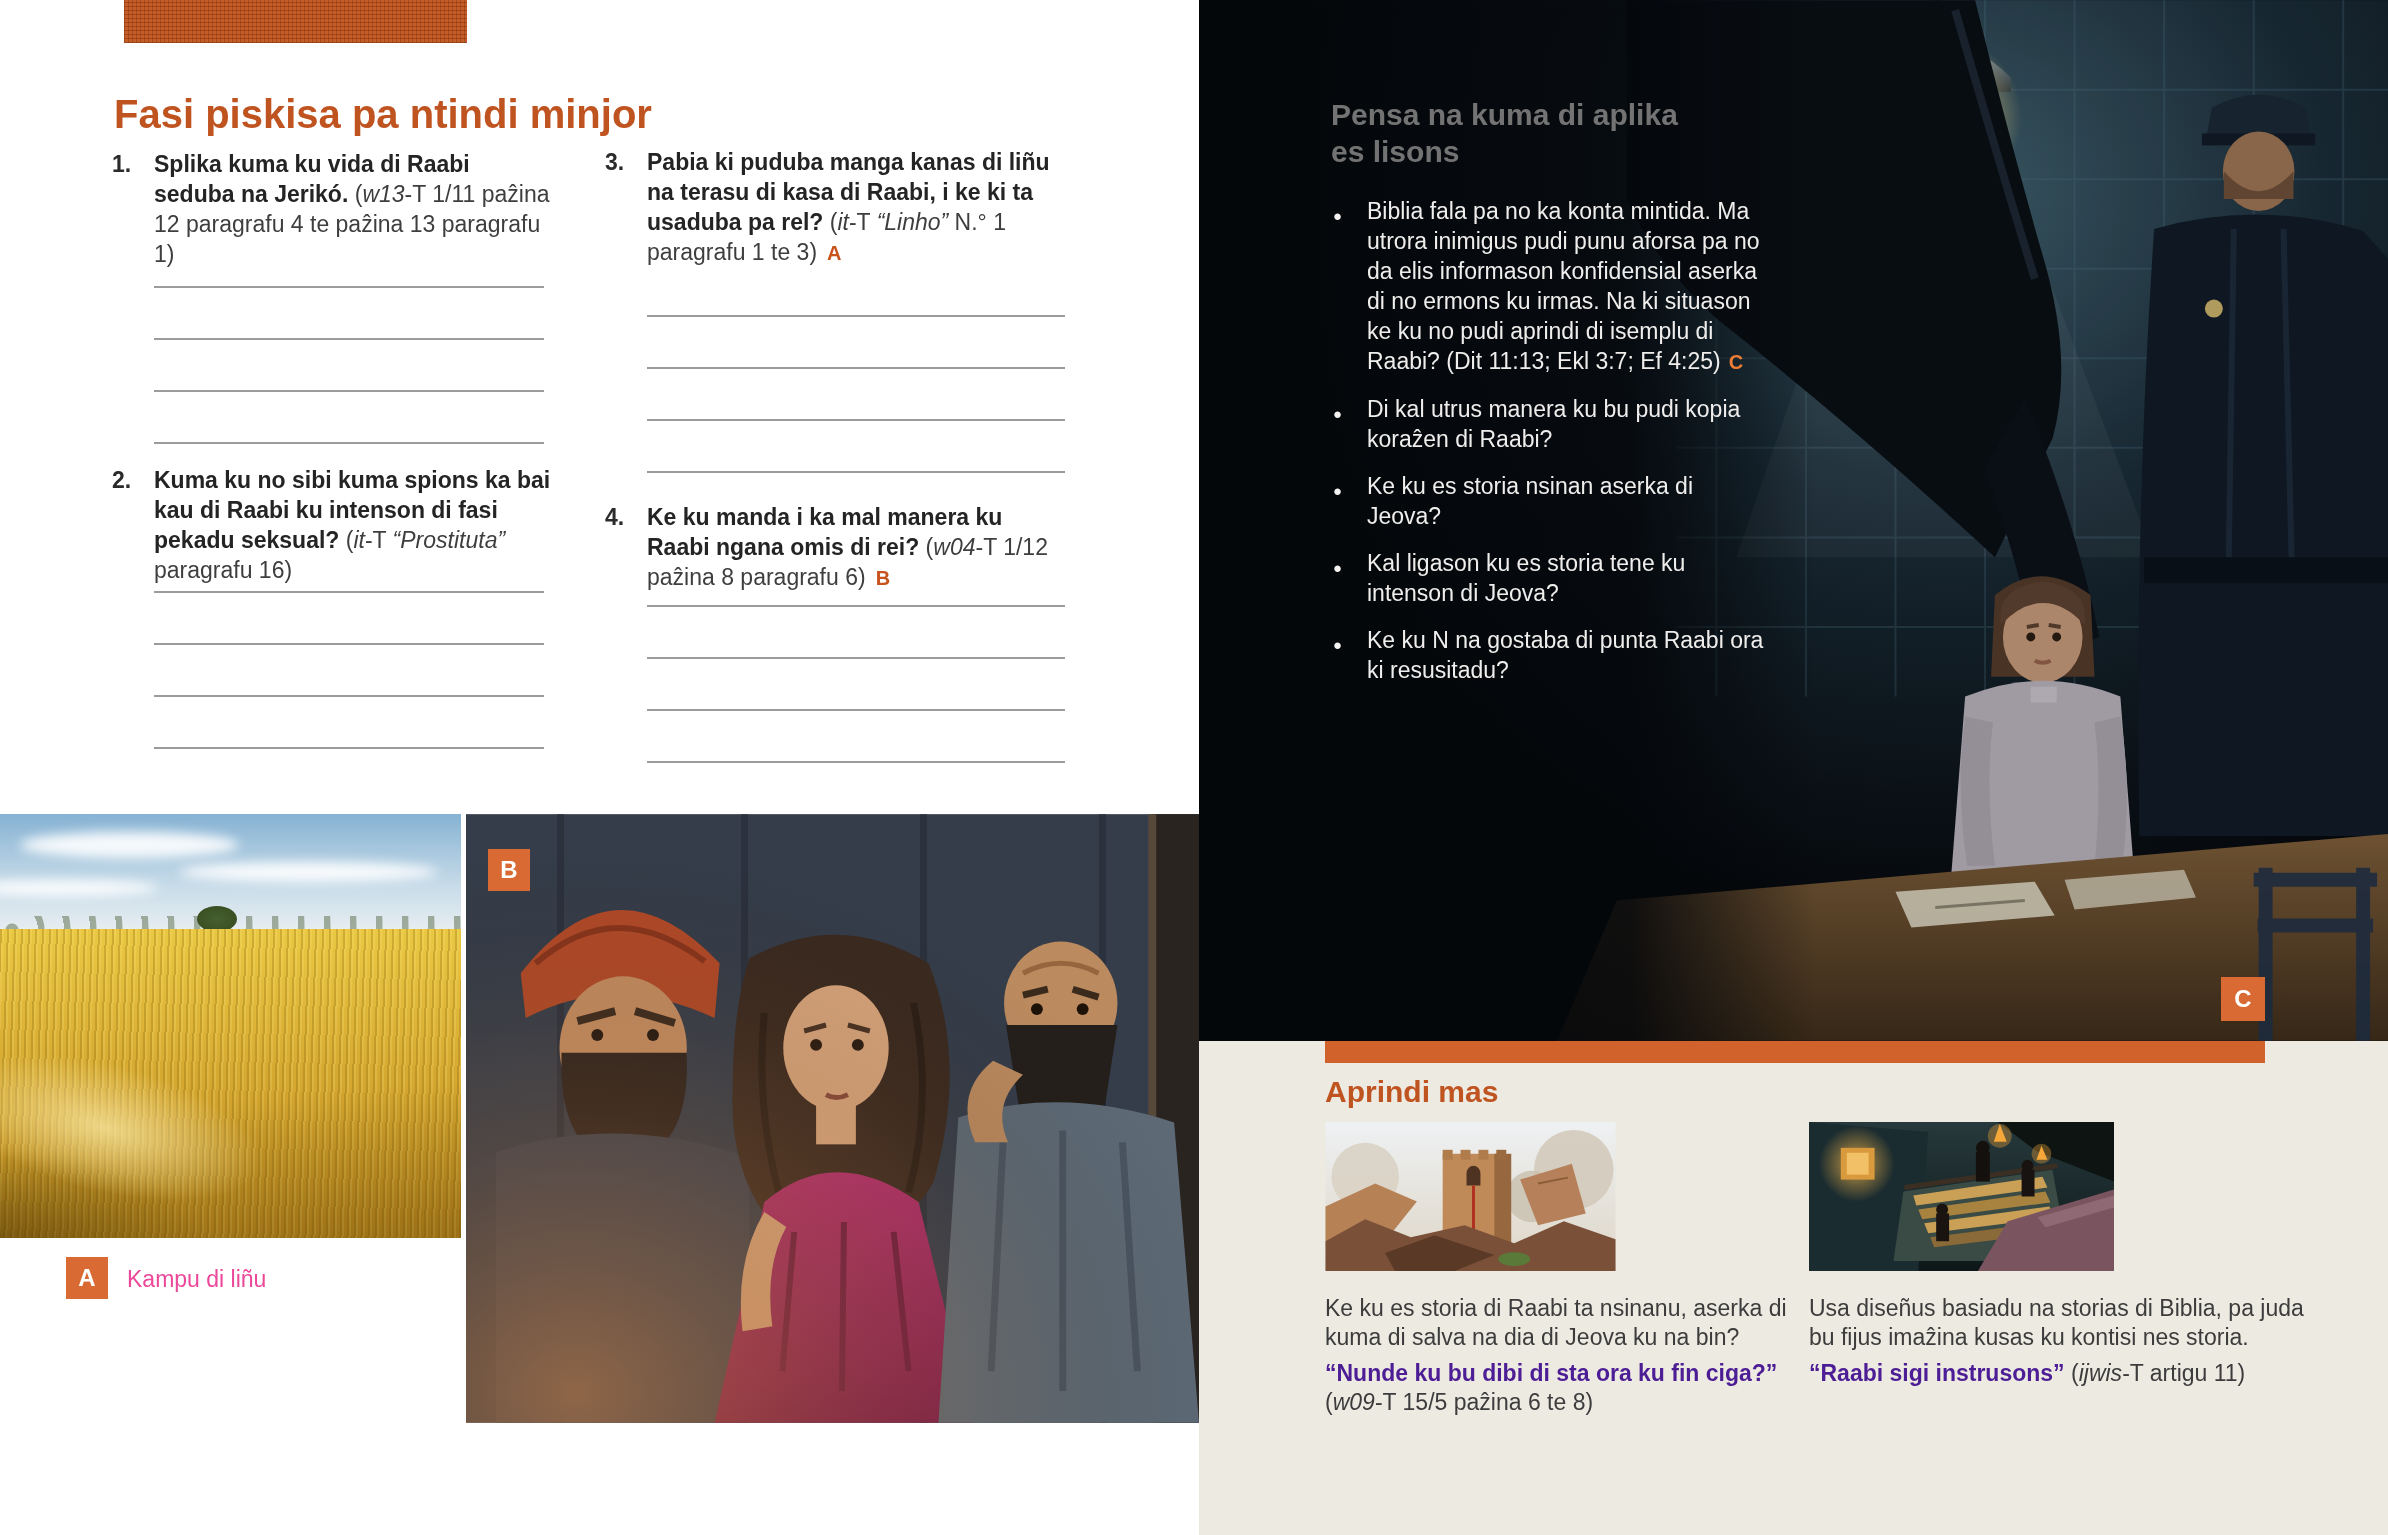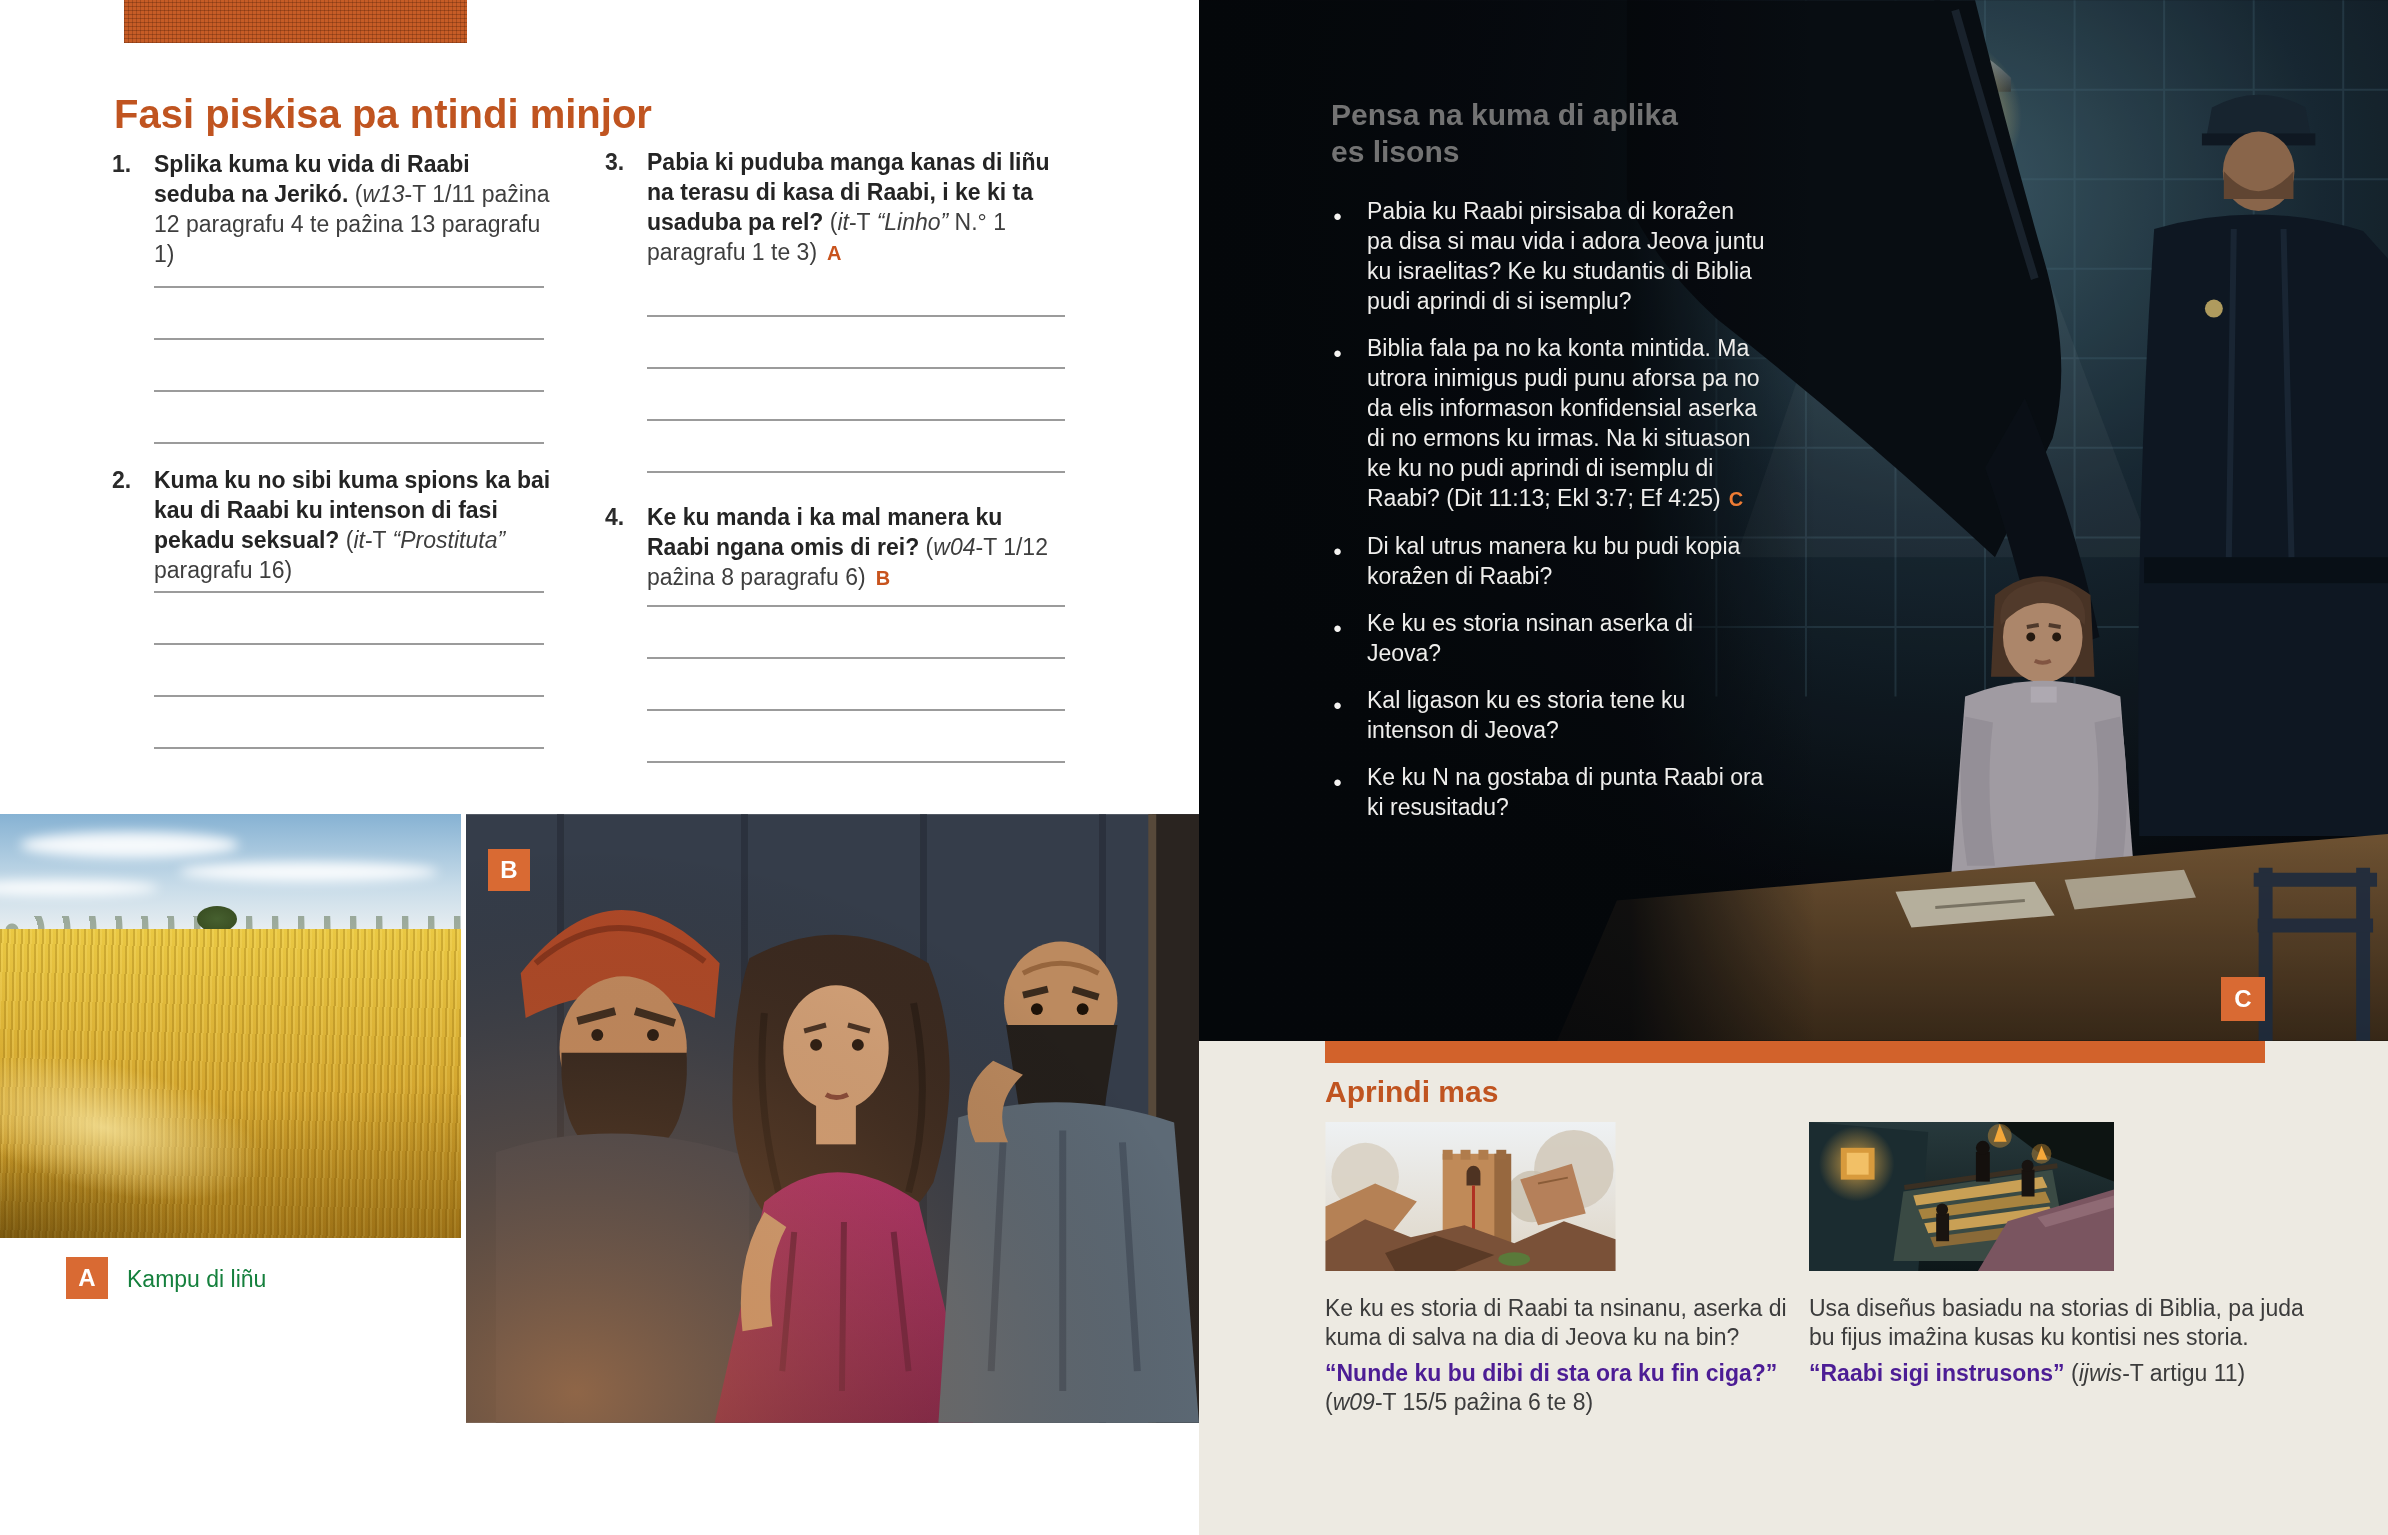--- a/index.html
+++ b/index.html
@@ -22,21 +22,21 @@
   .q-text .it { font-style:italic; }
   .q-marker { color:#c8531d; font-weight:bold; font-size:20px; margin-left:10px; }
   .col1 { left:112px; width:440px; }
   .col2 { left:605px; width:460px; }
   .ans-lines { position:absolute; }
   .ans-line { height:52px; border-bottom:2px solid #9b9b9b; }
 
   
   .badge { position:absolute; width:42px; height:42px; background:#d96a33; color:#fff;
            font-weight:bold; font-size:24px; display:flex; align-items:center; justify-content:center; z-index:6; }
-  .fig-caption { position:absolute; left:127px; top:1266px; font-size:23px; color:#15803d; }
+  .fig-caption { position:absolute; left:127px; top:1266px; font-size:23px; color:#ec4899; }
 
   .field-photo { position:absolute; left:0; top:814px; width:461px; height:425px; overflow:hidden; }
   .sky { position:absolute; left:0; top:0; width:100%; height:117px;
          background:linear-gradient(#86b2d3, #c8dce9 62%, #e8eef1); }
   .cloud { position:absolute; background:rgba(255,255,255,.9); border-radius:50%; filter:blur(6px); }
   .treeline { position:absolute; left:0; top:102px; width:100%; height:16px;
          background:repeating-radial-gradient(circle at 12px 14px, #44583070 0 6px, transparent 7px 26px); }
   .tree { position:absolute; left:197px; top:92px; width:40px; height:26px; border-radius:50%;
          background:radial-gradient(#46602f, #36491f); }
   .flax { position:absolute; left:0; top:115px; width:100%; height:309px;
@@ -290,21 +290,20 @@
           <line x1="1064" y1="930" x2="1180" y2="930"></line>
       </g>
       <rect width="620" height="1046" fill="url(#fadeleft)"></rect>
       <rect width="1195" height="1046" fill="#04060a" opacity="0.12"></rect>
     </svg>
   </div>
 
   <div class="overlay-text">
     <div class="ov-head">Pensa na kuma di aplika es lisons</div>
     <ul class="ov-list">
-        <li><span>Pabia ku Raabi pirsisaba di koraẑen pa disa si mau vida i adora Jeova juntu ku israelitas? Ke ku studantis di Biblia pudi aprindi di si isemplu?</span></li>
         <li><span>Biblia fala pa no ka konta mintida. Ma utrora inimigus pudi punu aforsa pa no da elis informason konfidensial aserka di no ermons ku irmas. Na ki situason ke ku no pudi aprindi di isemplu di Raabi? (Dit 11:13; Ekl 3:7; Ef 4:25)</span><span class="mk">C</span></li>
         <li><span>Di kal utrus manera ku bu pudi kopia koraẑen di Raabi?</span></li>
       </ul>
     <ul class="ov-list">
         <li><span>Ke ku es storia nsinan aserka di Jeova?</span></li>
         <li><span>Kal ligason ku es storia tene ku intenson di Jeova?</span></li>
         <li><span>Ke ku N na gostaba di punta Raabi ora ki resusitadu?</span></li>
       </ul>
   </div>
   <div class="badge" style="left:2221px; top:977px; width:44px; height:44px">C</div>

